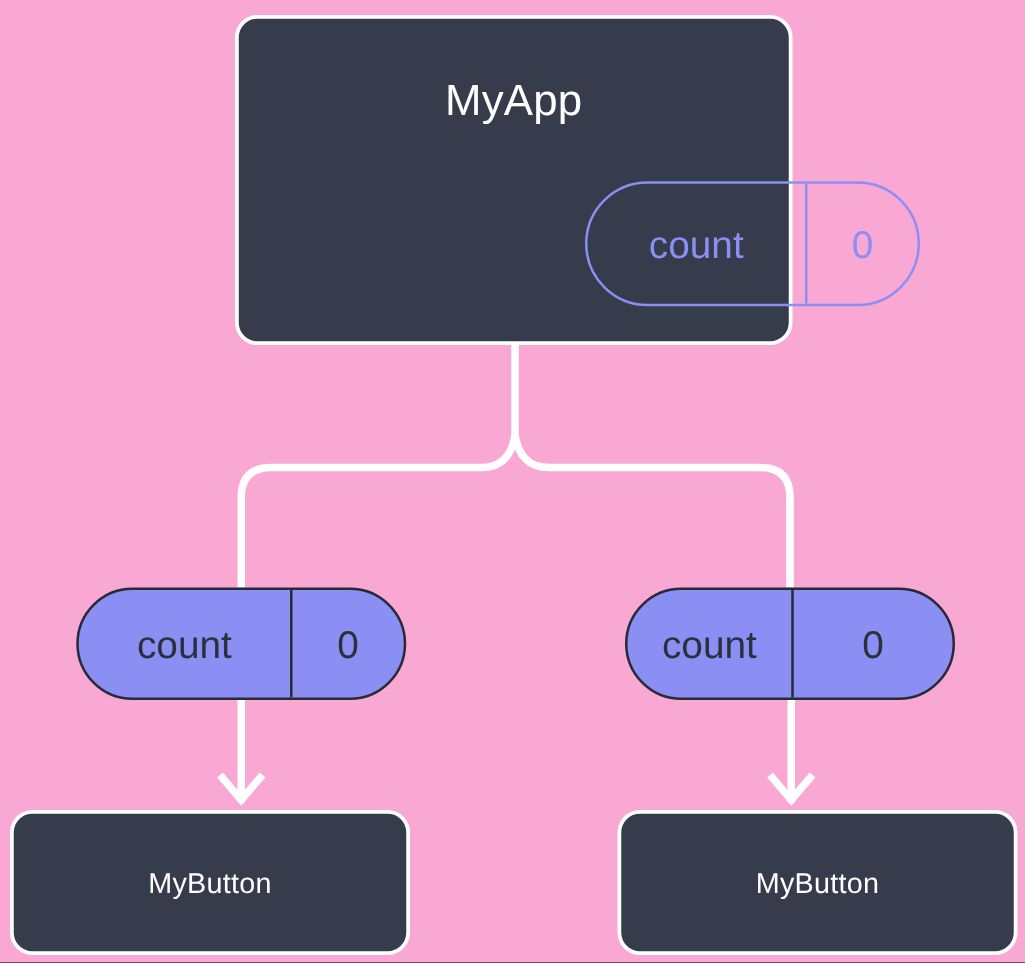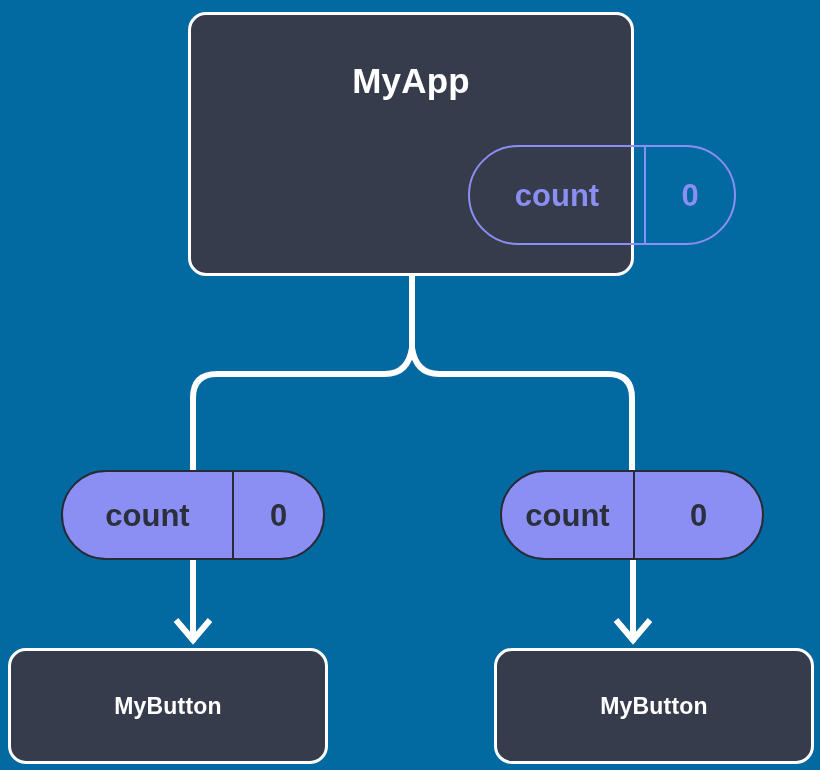--- a/index.html
+++ b/index.html
@@ -10,22 +10,21 @@
   body {
     width: 820px;
     height: 770px;
     overflow: hidden;
     font-family: "Liberation Sans", sans-serif;
   }
   #stage {
     position: relative;
     width: 820px;
     height: 770px;
-    background: #0369a1;
-    font-weight: bold;
+    background: #f9a8d4;
   }
   #wires {
     position: absolute;
     left: 0;
     top: 0;
     width: 820px;
     height: 770px;
     pointer-events: none;
   }
 

